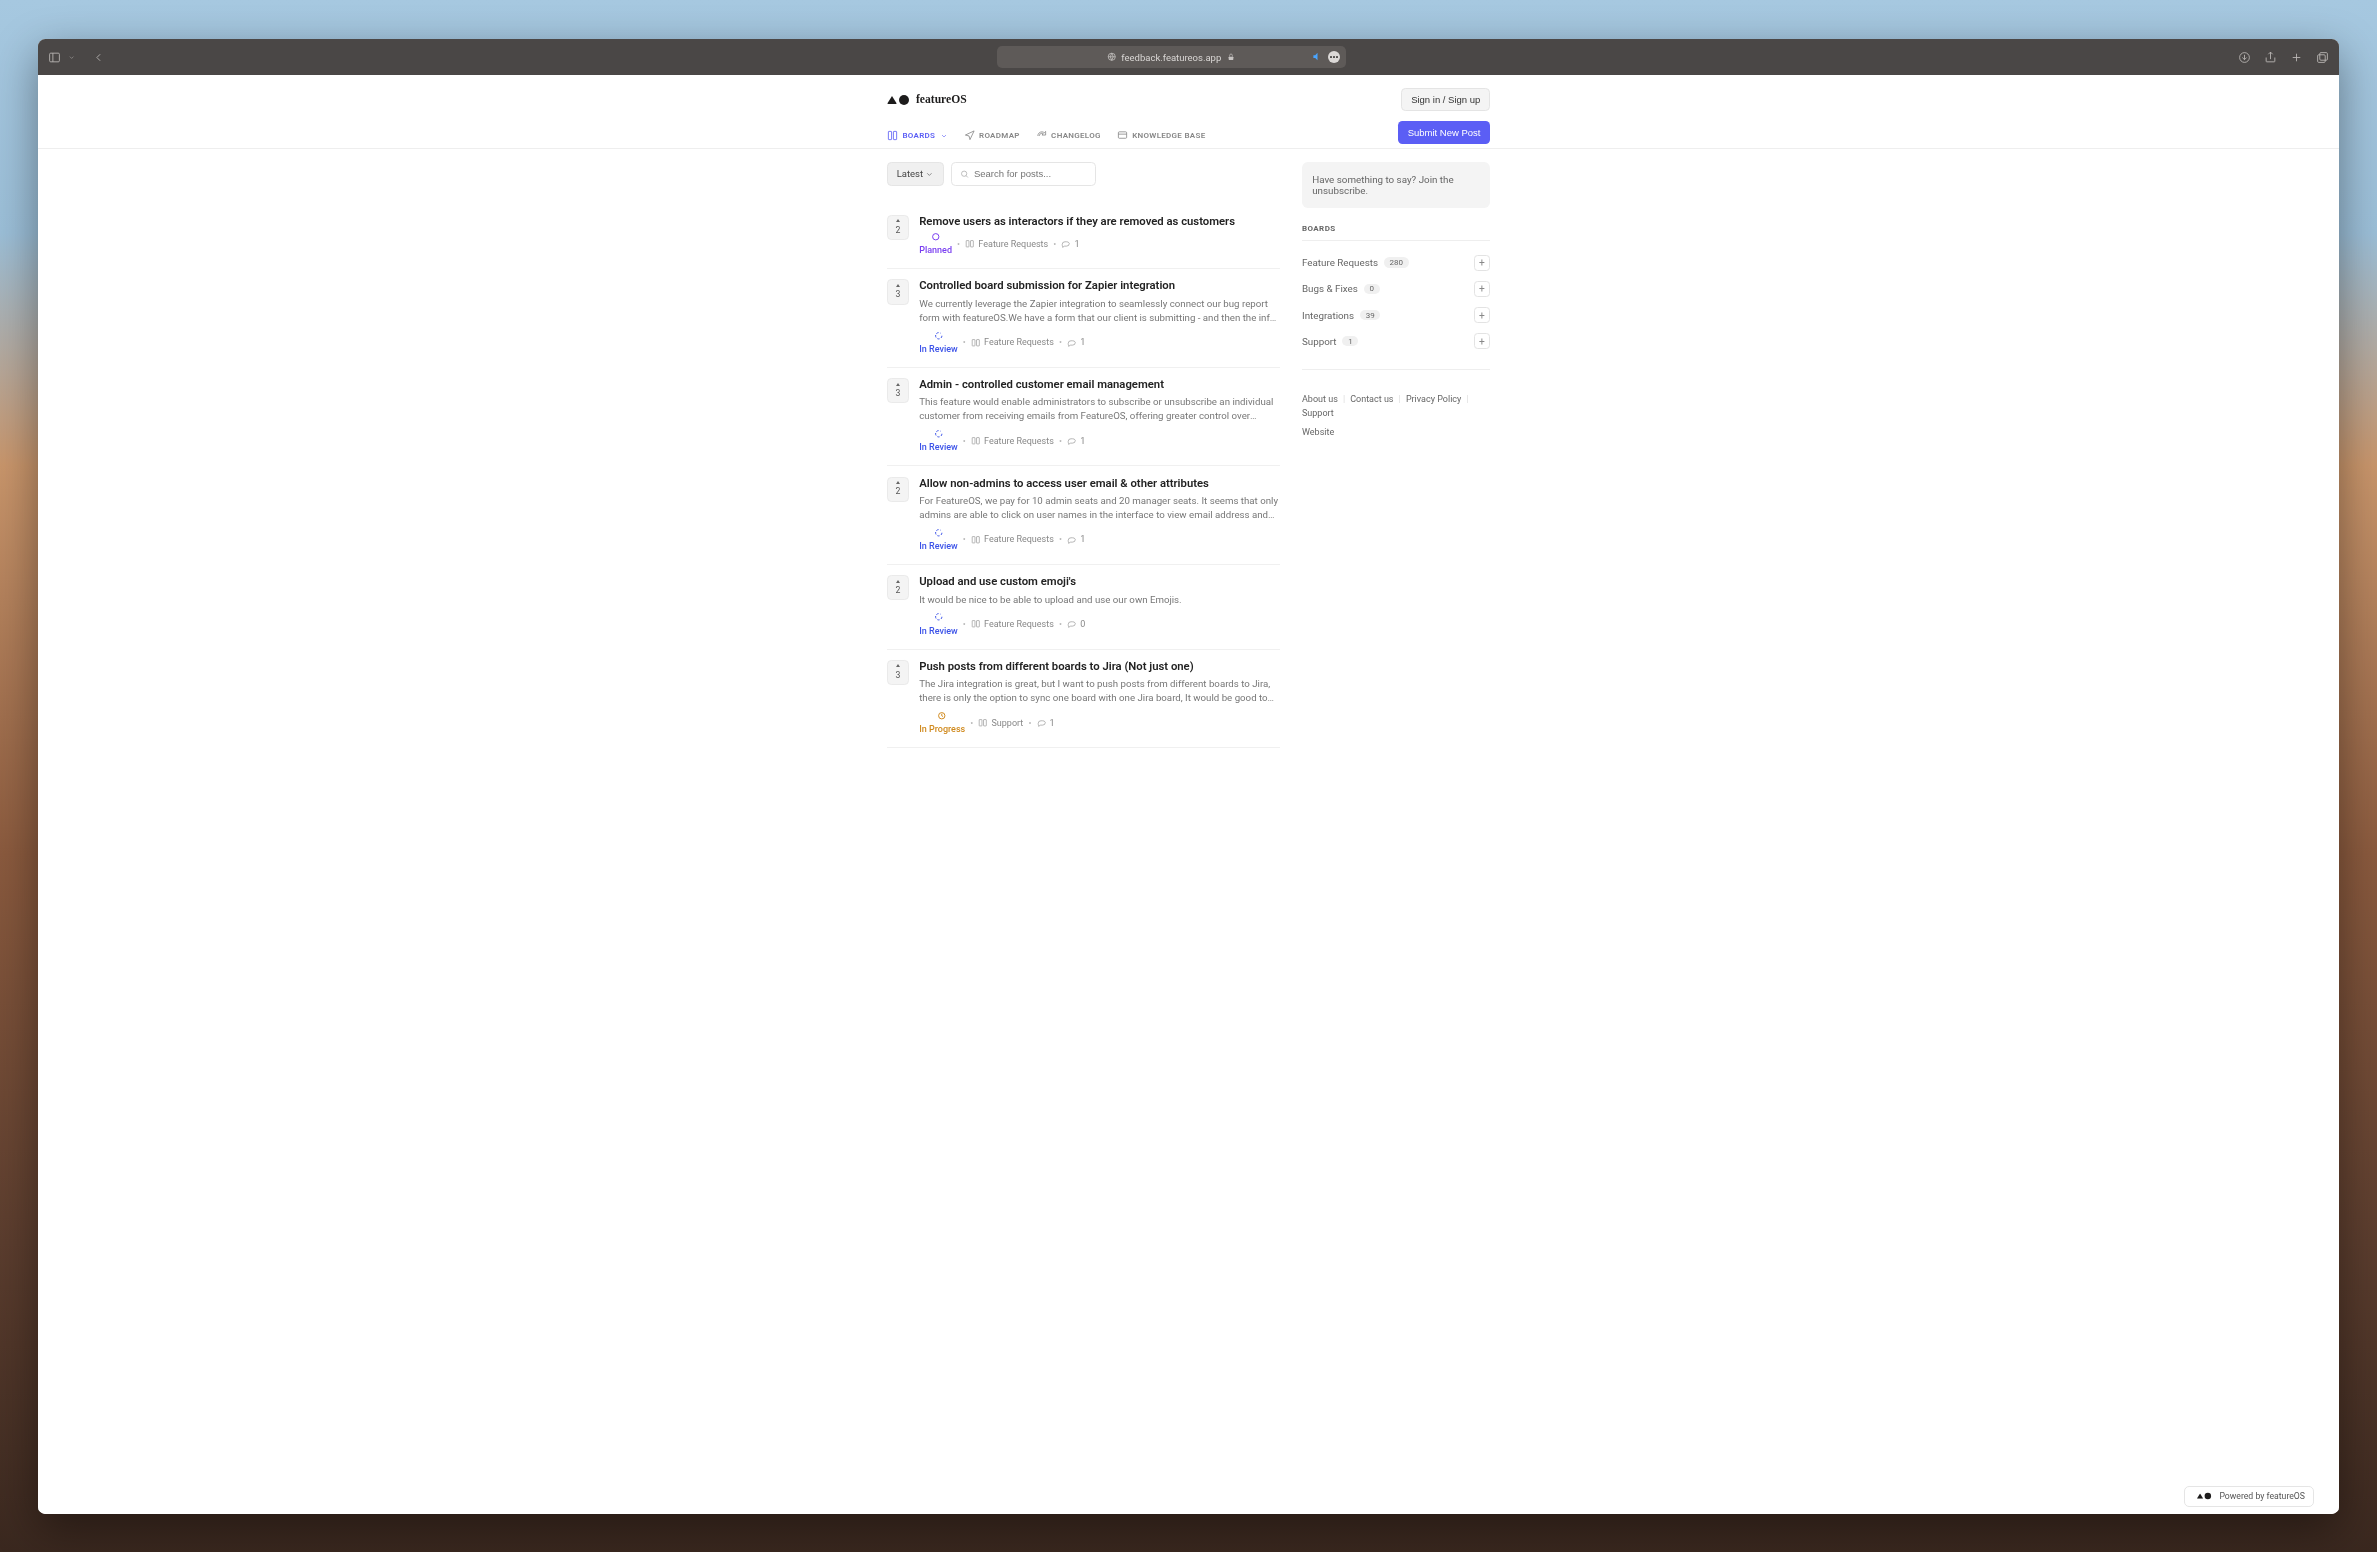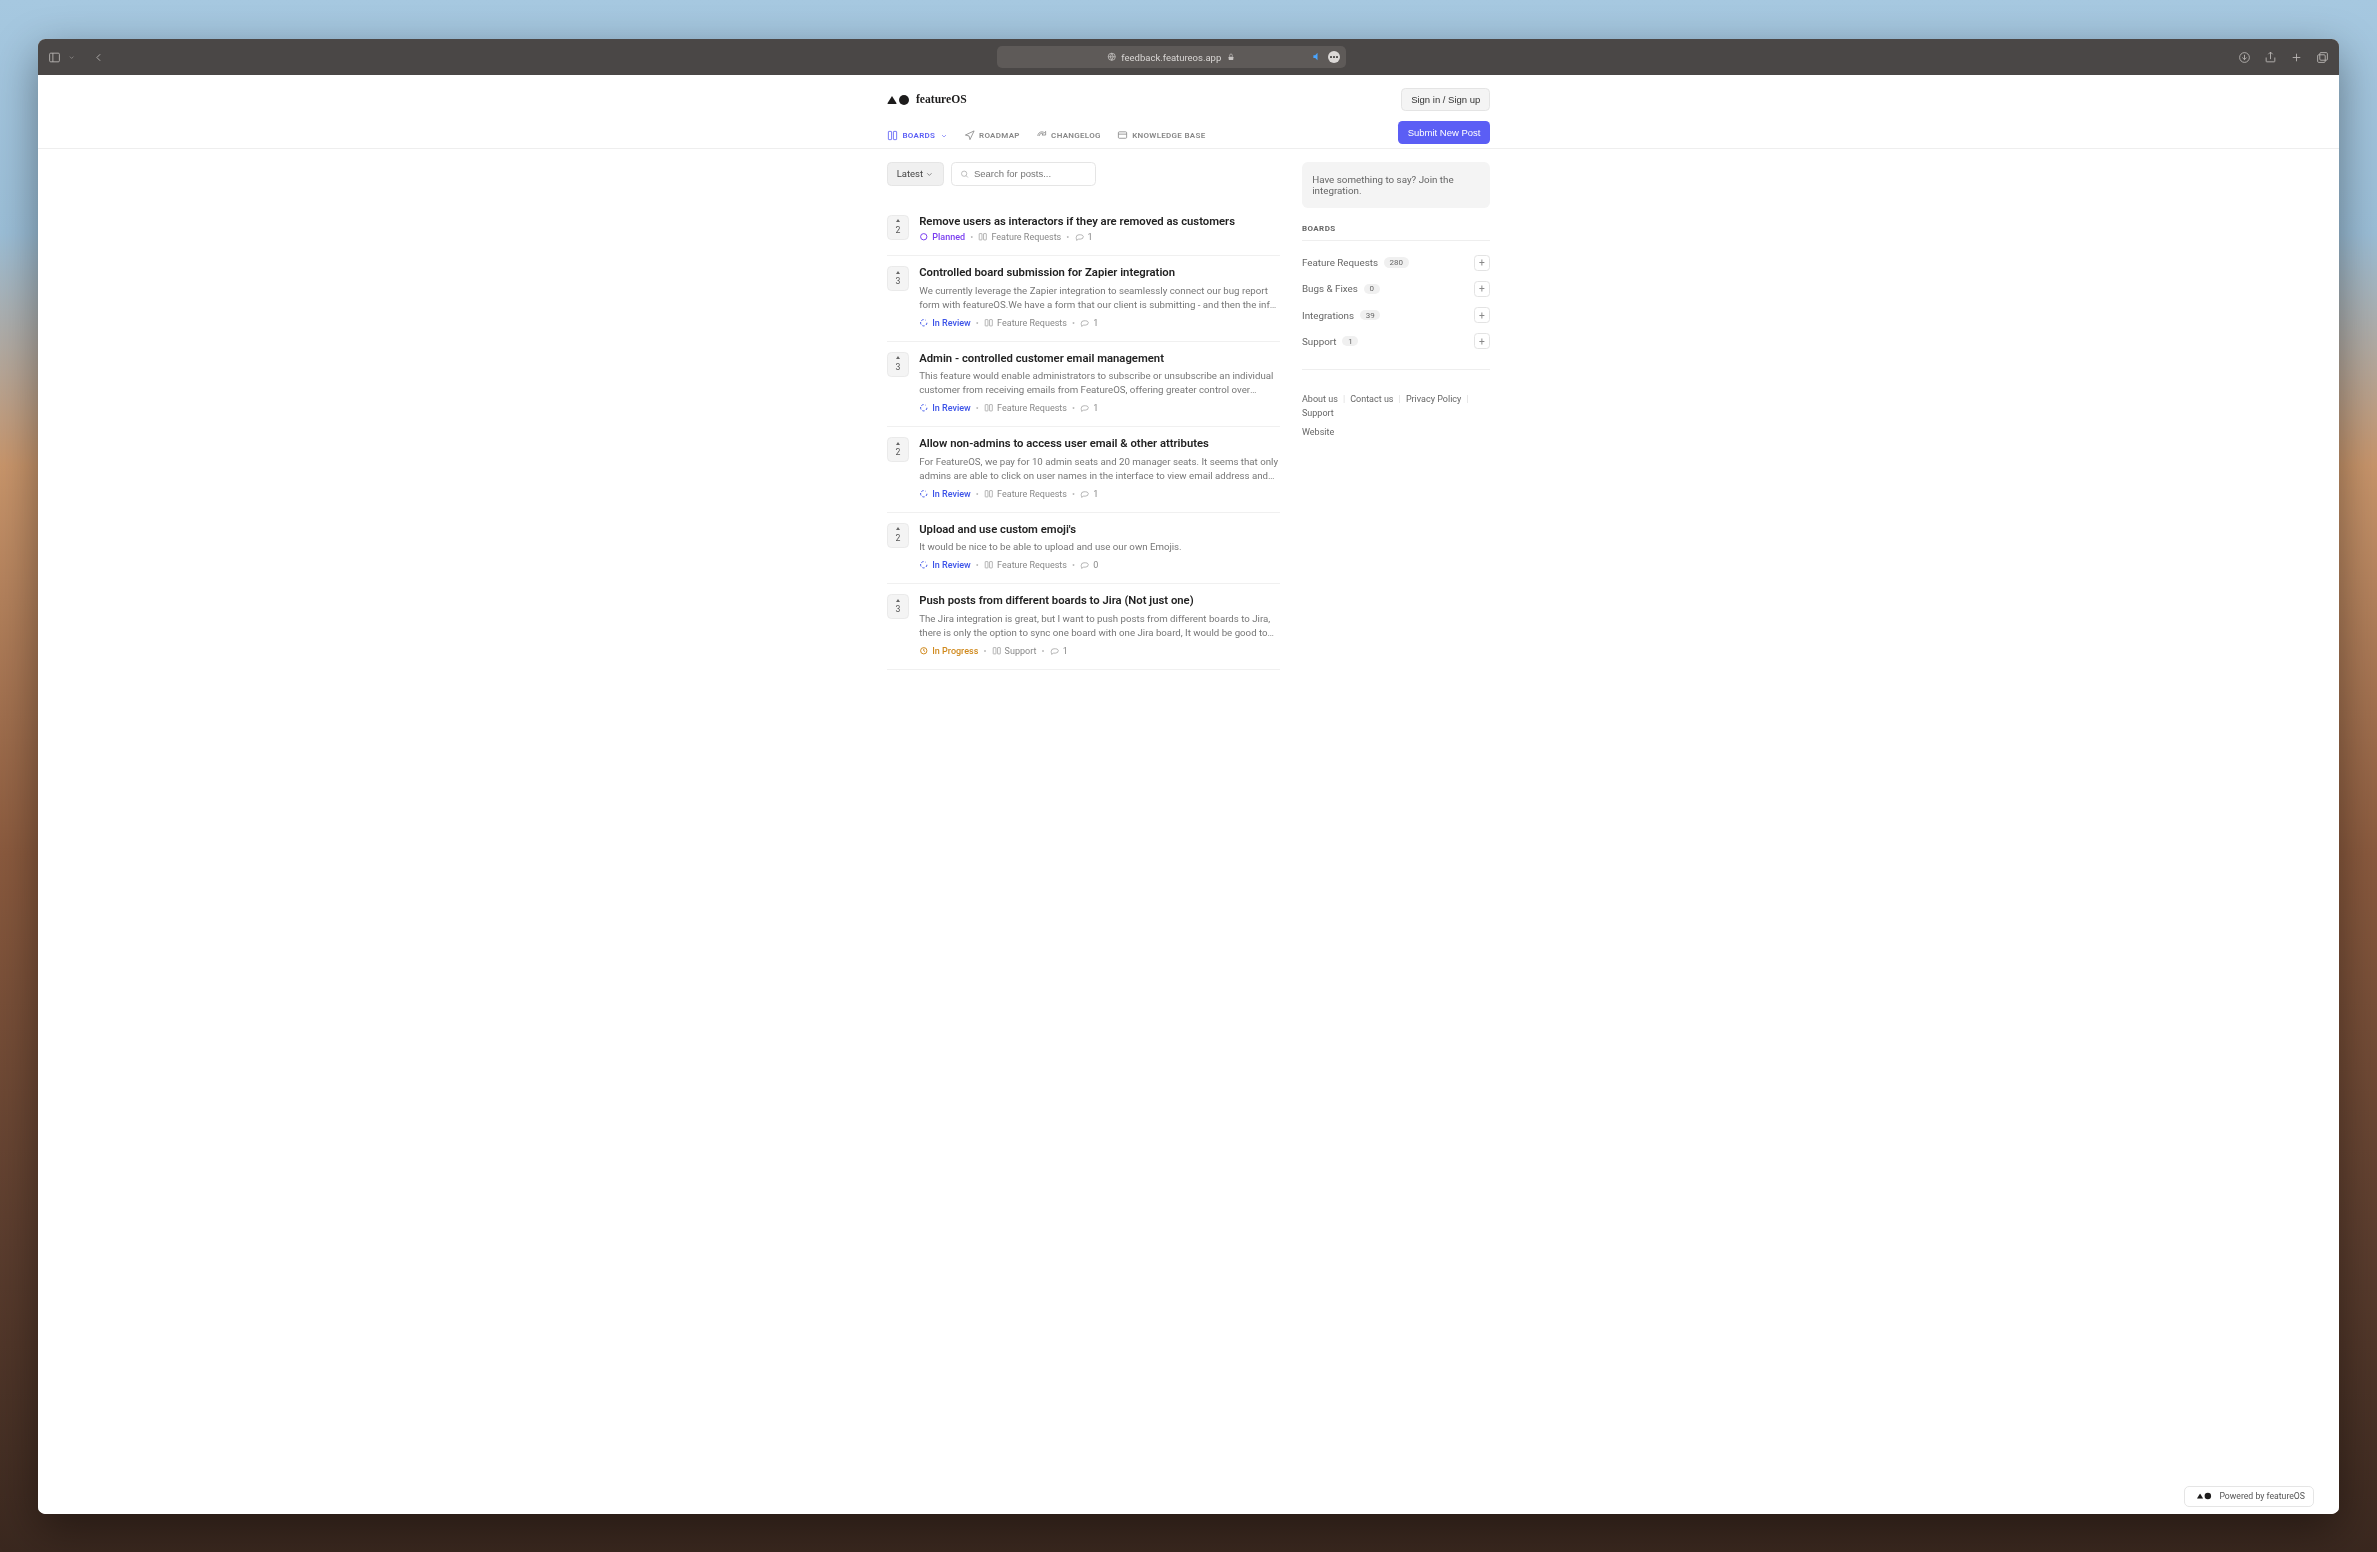--- a/index.html
+++ b/index.html
@@ -75,21 +75,21 @@
   .search-box input { border:none; outline:none; width:100%; font-size:9.5px; color:#333; background:transparent;}
   .post { display:flex; gap:10.2px; padding:10.2px 0 13px; border-bottom:0.7px solid #f0f0f0; }
   .vote { width:22px; background:#f4f4f4; border:0.7px solid #eaeaea; border-radius:4.4px; display:flex; flex-direction:column; align-items:center; padding:3.6px 0 4.4px; height:fit-content; cursor:pointer;}
   .vote .caret { width:0; height:0; border-left:2.9px solid transparent; border-right:2.9px solid transparent; border-bottom:3.6px solid #666; margin-bottom:2.2px;}
   .vote .count { font-size:8.7px; color:#555; }
   .post-body { flex:1; min-width:0; }
   .post-title { font-size:11.3px; font-weight:600; color:#222; margin-bottom:4.4px; cursor:pointer;}
   .post-desc { font-size:9.7px; color:#777; line-height:1.45; margin-bottom:5.8px;
     display:-webkit-box; -webkit-line-clamp:2; -webkit-box-orient:vertical; overflow:hidden;}
   .post-meta { display:flex; align-items:center; gap:5.1px; font-size:9px; color:#888; flex-wrap:wrap;}
-  .status { display:flex; align-items:center; gap:3.6px; font-weight:500; }
+  .status { display:flex; align-items:center; gap:3.6px; font-weight:500;flex-direction:column; }
   .status.planned { color:#7a3ff0; }
   .status.inreview { color:#3b52e8; }
   .status.inprogress { color:#d08a1e; }
   .status-icon { width:9.5px; height:9.5px; }
   .dot-sep { color:#bbb; }
   .meta-board { display:flex; align-items:center; gap:3.6px; color:#888;}
   .meta-board svg, .meta-comments svg { width:9.5px; height:9.5px; stroke:#999; fill:none; stroke-width:1.8;}
   .meta-comments { display:flex; align-items:center; gap:3.6px;}
   .prompt-box { background:#f4f4f4; border-radius:5.8px; padding:11.6px 10.2px; font-size:9.8px; color:#666; margin-bottom:16px; cursor:pointer;}
   .side-heading { font-size:8px; font-weight:700; letter-spacing:0.4px; color:#666; text-transform:uppercase; margin-bottom:8.7px; border-bottom:0.7px solid #eee; padding-bottom:7.3px;}
@@ -453,21 +453,21 @@
                       </svg>
                       <span>1</span>
                     </span>
                   </div>
                 </div>
               </div>
             </div>
         </div>
 
         <div class="col-right">
-          <div class="prompt-box">Have something to say? Join the integration.</div>
+          <div class="prompt-box">Have something to say? Join the unsubscribe.</div>
           <div class="side-heading">BOARDS</div>
           <div id="boards-list">
               <div class="board-row">
                 <span class="board-name">Feature Requests</span>
                 <span class="board-count">280</span>
                 <span class="board-add">+</span>
               </div>
               <div class="board-row">
                 <span class="board-name">Bugs &amp; Fixes</span>
                 <span class="board-count">0</span>

